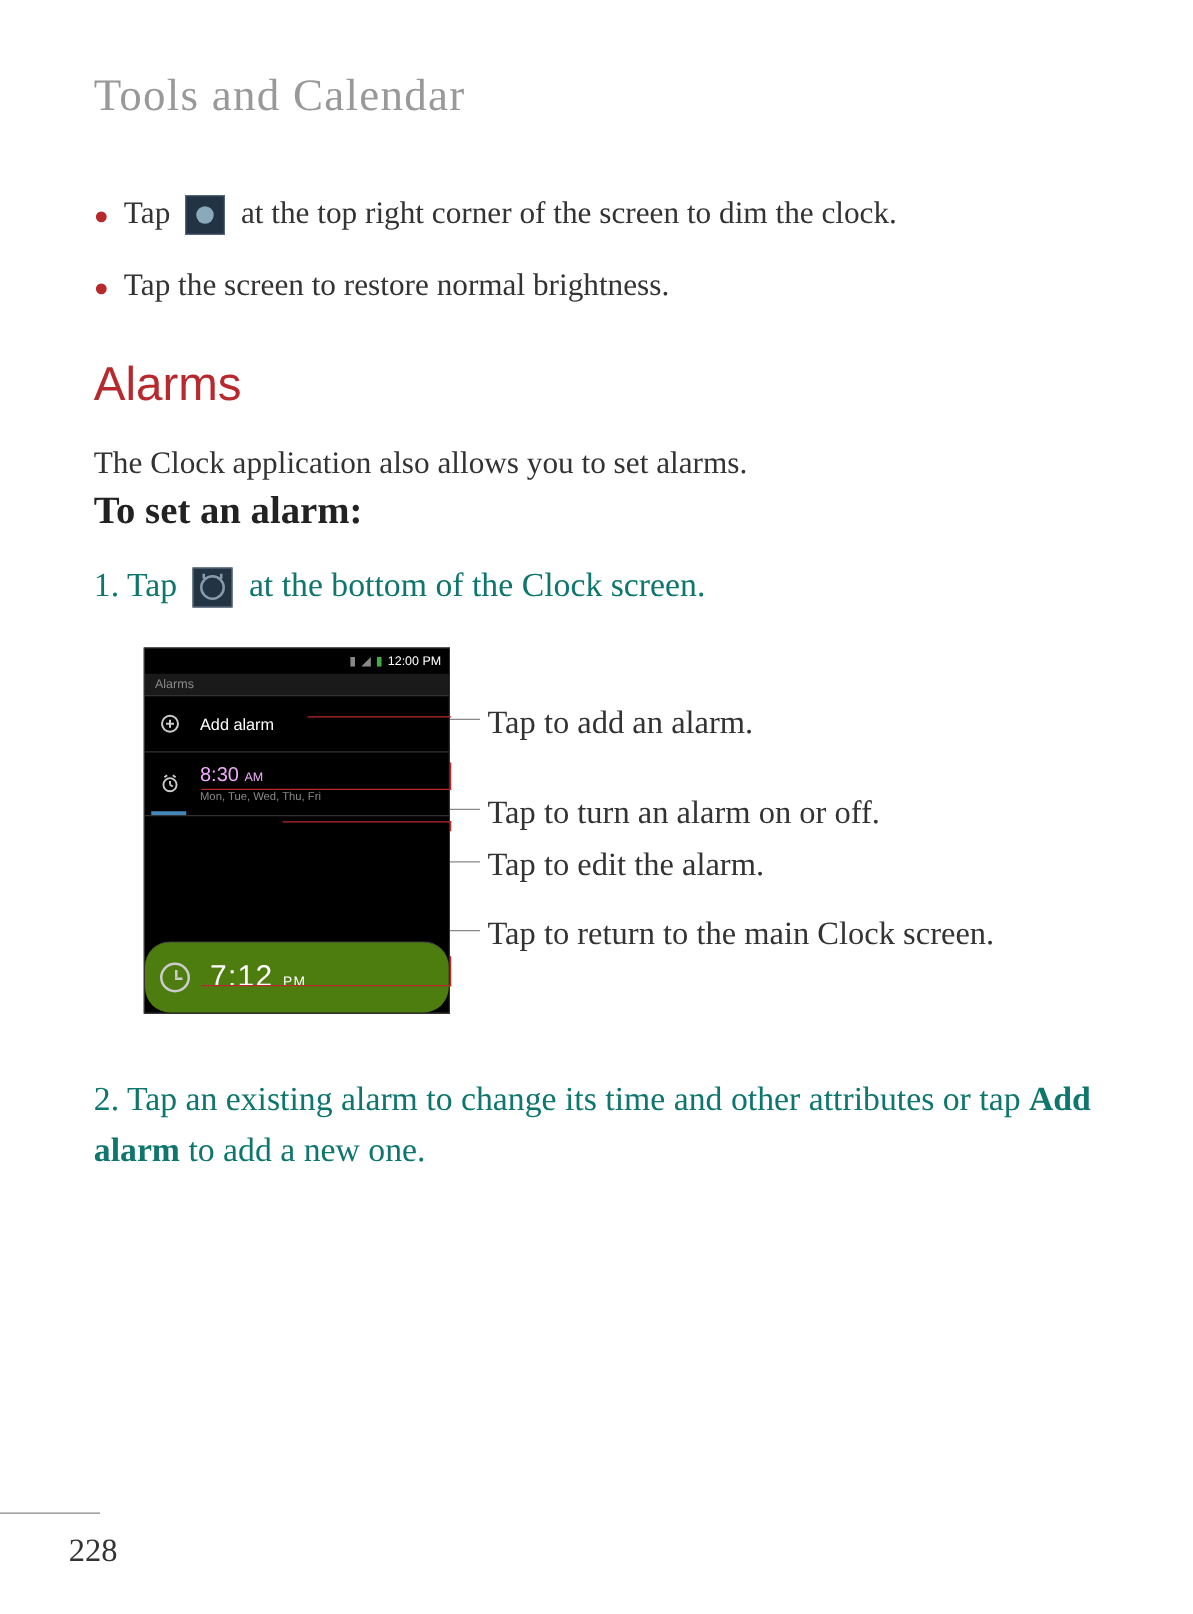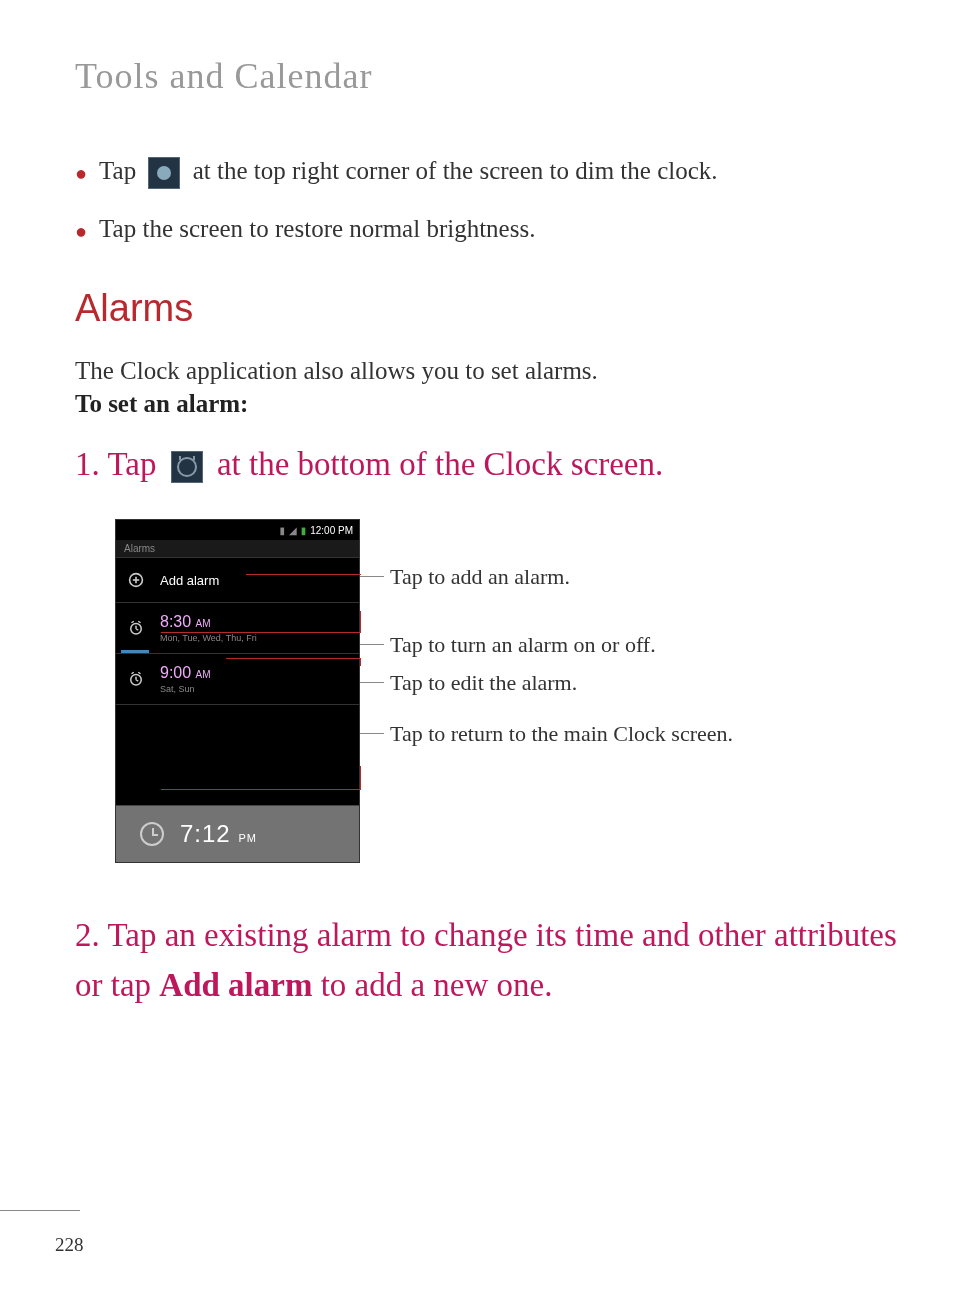--- a/index.html
+++ b/index.html
@@ -96,28 +96,28 @@
       margin-top: 40px;
       margin-bottom: 22px;
       font-family: Arial, sans-serif;
     }
     .body-text {
       font-size: 25px;
       color: #333;
       line-height: 1.5;
     }
     .sub-header {
-      font-size: 25px;
+      font-size: 31px;
       color: #222;
       font-weight: bold;
       margin-bottom: 22px;
     }
     .step-item {
-      font-size: 33px;
-      color: #be185d;
+      font-size: 27px;
+      color: #0f766e;
       line-height: 1.5;
       margin-bottom: 30px;
     }
     .bold {
       font-weight: bold;
     }
     
     
     .phone-container {
       display: flex;
@@ -211,23 +211,24 @@
       height: 3px;
       background: #4488bb;
     }
     .empty-area {
       height: 100px;
       background: #000;
     }
     .footer-bar {
       display: flex;
       align-items: center;
-      padding: 14px 24px;
-      background: #737373;
+      padding: 14px 12px;
+      background: #4d7c0f;
       border-top: 1px solid #444;
+      border-radius: 20px;
     }
     .clock-circle {
       width: 24px;
       height: 24px;
       border: 2px solid #ccc;
       border-radius: 50%;
       position: relative;
       margin-right: 16px;
     }
     .clock-circle::after {
@@ -257,21 +258,21 @@
     .footer-ampm {
       font-size: 11px;
     }
     
     
     .callouts {
       padding-left: 30px;
       padding-top: 45px;
     }
     .callout {
-      font-size: 22px;
+      font-size: 26px;
       color: #333;
       margin-bottom: 25px;
       position: relative;
     }
     .callout::before {
       content: "";
       position: absolute;
       left: -30px;
       top: 12px;
       width: 24px;
@@ -279,21 +280,21 @@
       background: #888;
     }
     .callout-1 { margin-bottom: 42px; }
     .callout-2 { margin-bottom: 12px; }
     .callout-3 { }
     
     .page-number {
       position: absolute;
       bottom: 35px;
       left: 55px;
-      font-size: 19px;
+      font-size: 26px;
       color: #333;
     }
     .page-line {
       position: absolute;
       bottom: 80px;
       left: 0;
       width: 80px;
       height: 1px;
       background: #888;
     }
@@ -380,37 +381,20 @@
           </svg>
       </div>
       <div class="alarm-row-text">
         <div class="alarm-time">
           <span>8:30</span> <span class="alarm-ampm">AM</span>
         </div>
         <div class="alarm-days">Mon, Tue, Wed, Thu, Fri</div>
       </div>
     </div>
 
-    <div class="alarm-row">
-      <div class="alarm-row-icon bell-icon">
-        <svg viewBox="0 0 24 24">
-            <circle cx="12" cy="13" r="7" fill="none" stroke="#ccc" stroke-width="2"></circle>
-            <line x1="12" y1="9" x2="12" y2="13" stroke="#ccc" stroke-width="2"></line>
-            <line x1="12" y1="13" x2="15" y2="15" stroke="#ccc" stroke-width="2"></line>
-            <line x1="6" y1="5" x2="9" y2="3" stroke="#ccc" stroke-width="2"></line>
-            <line x1="18" y1="5" x2="15" y2="3" stroke="#ccc" stroke-width="2"></line>
-          </svg>
-      </div>
-      <div class="alarm-row-text">
-        <div class="alarm-time">
-          <span>9:00</span> <span class="alarm-ampm">AM</span>
-        </div>
-        <div class="alarm-days">Sat, Sun</div>
-      </div>
-    </div>
 
     <div class="empty-area"></div>
 
     <div class="footer-bar">
       <div class="clock-circle"></div>
       <div class="footer-time">
         <span>7:12</span> <span class="footer-ampm">PM</span>
       </div>
     </div>
   </div>

